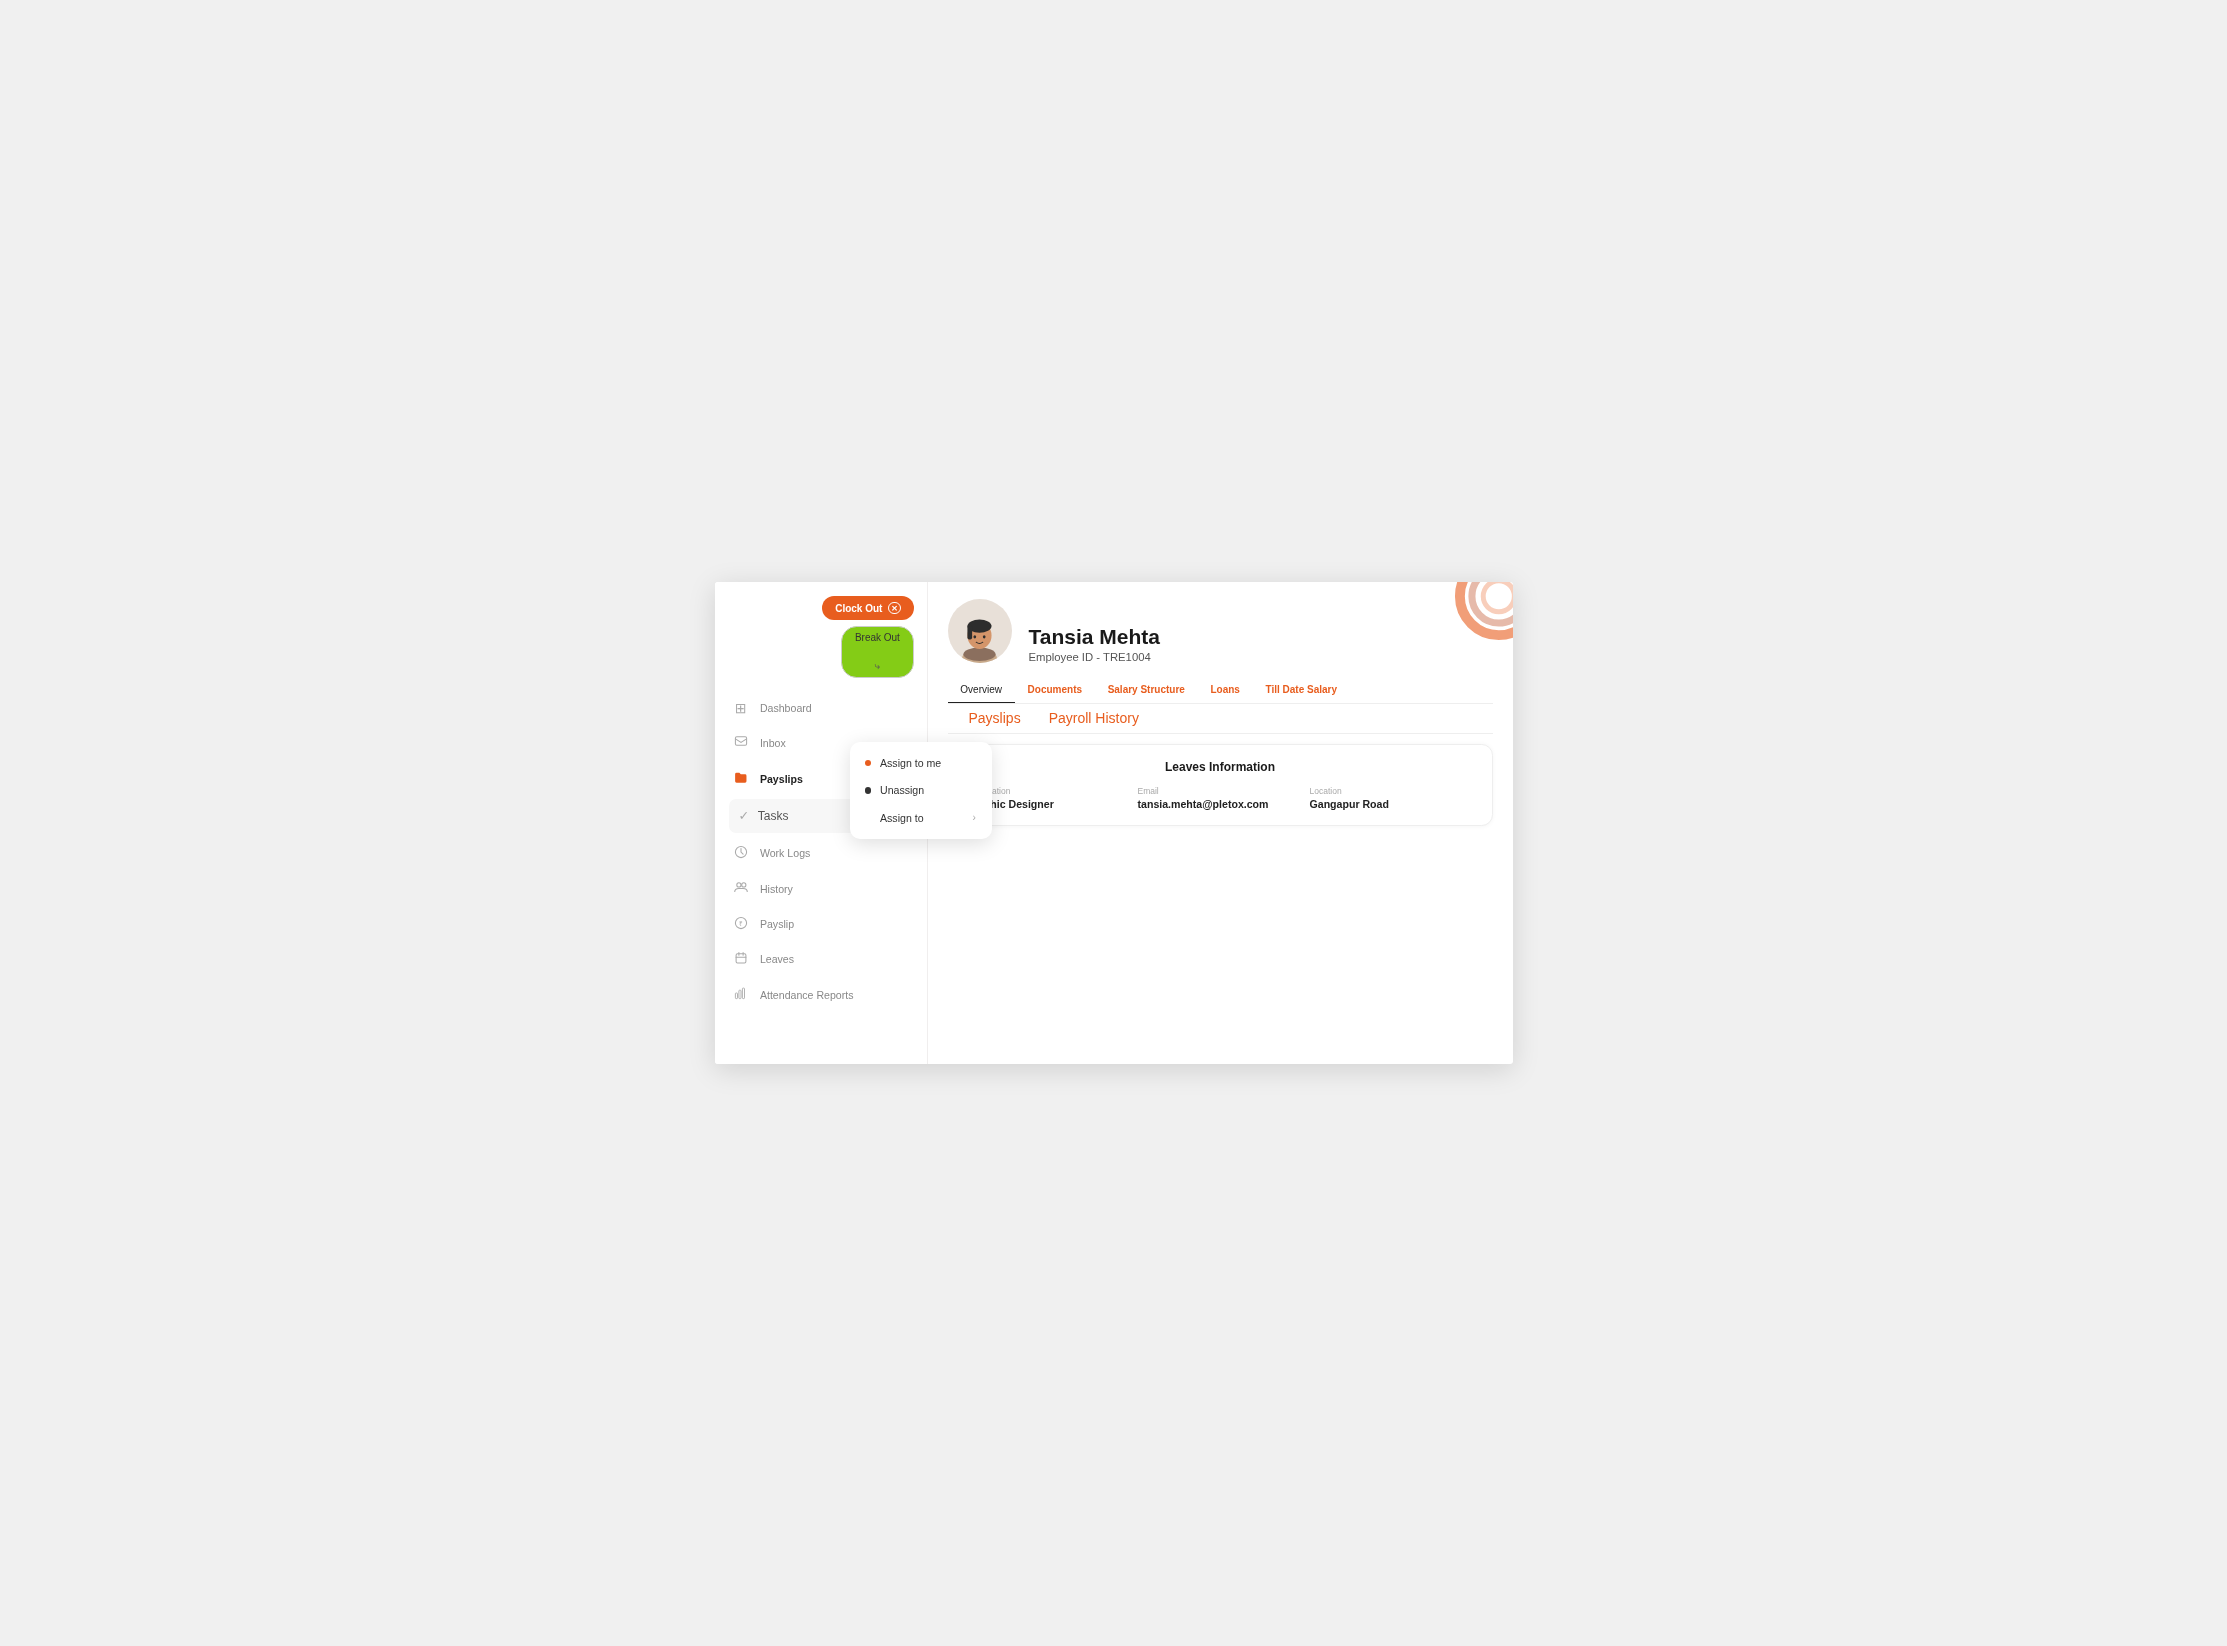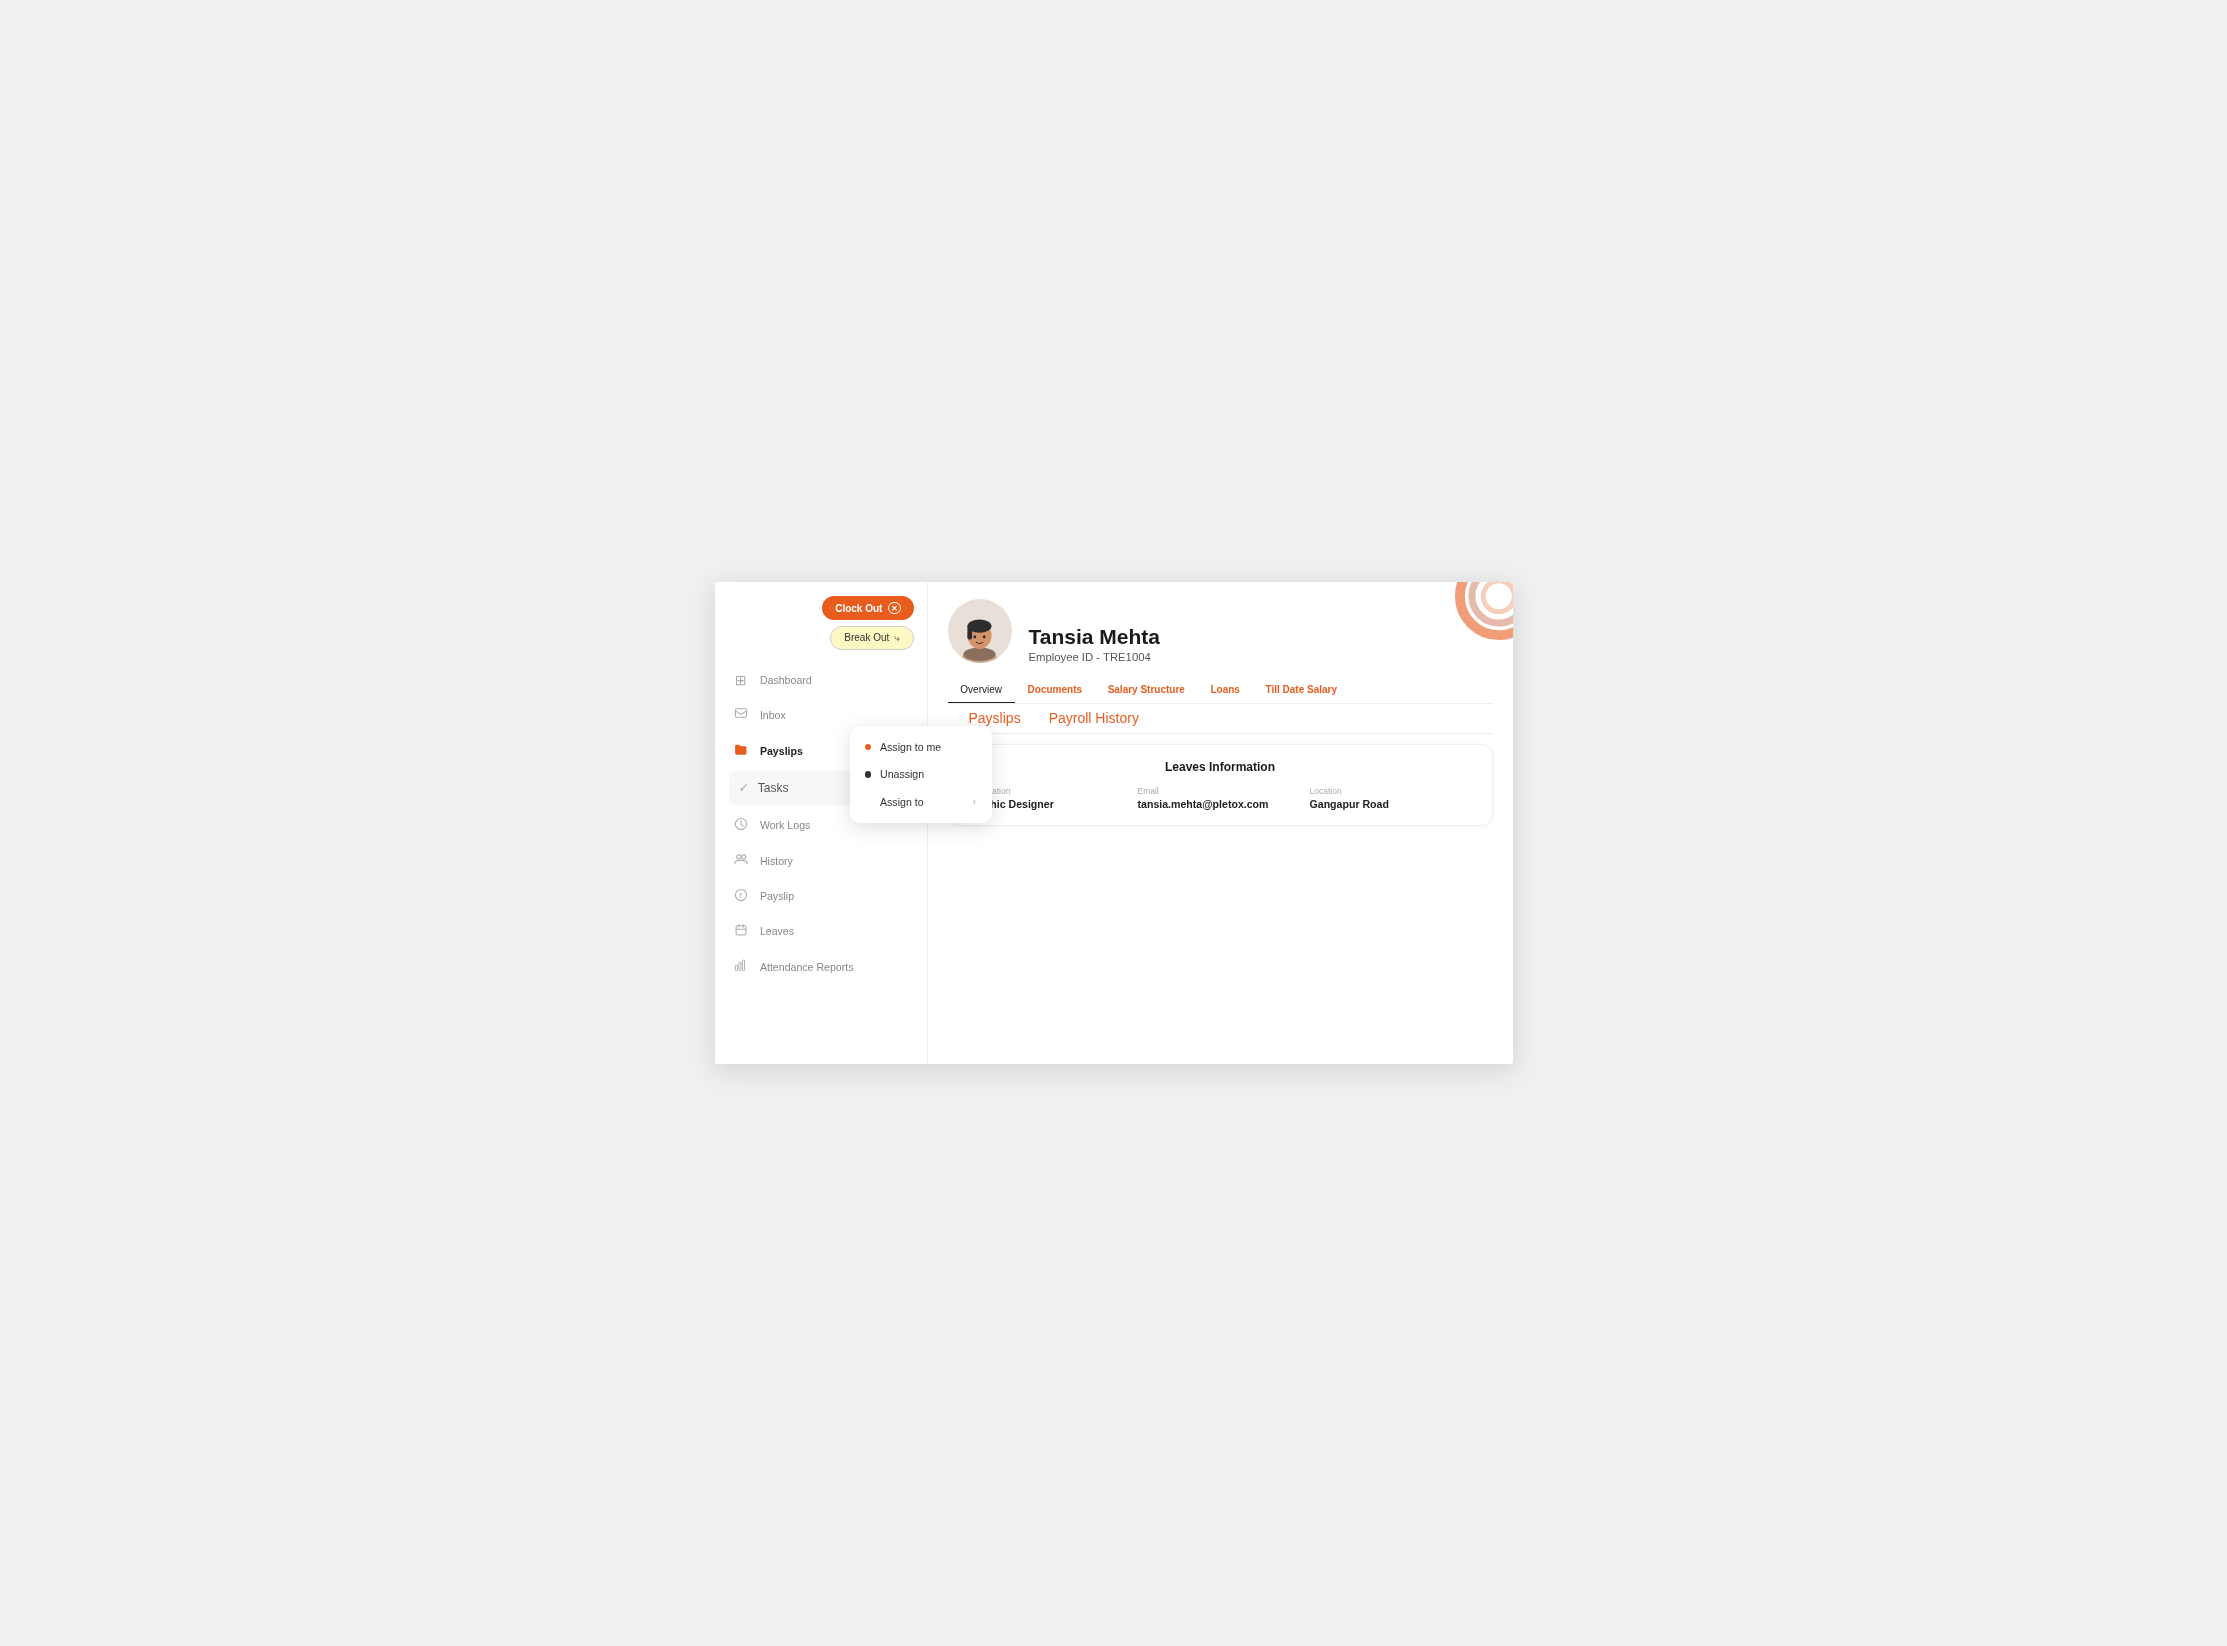--- a/index.html
+++ b/index.html
@@ -84,31 +84,32 @@
       border: 1.4px solid #fff;
       border-radius: 50%;
       display: flex;
       align-items: center;
       justify-content: center;
       font-size: 7.8px;
       font-weight: 700;
     }
 
     .btn-break-out {
-      background: #fef9c3;
+      background: #84cc16;
       color: #333;
       border: 1.1px solid #ccc;
       border-radius: 15.6px;
       padding: 5px 12.8px;
       font-size: 10px;
       font-weight: 500;
       cursor: pointer;
       display: flex;
       align-items: center;
-      gap: 5px;
+      gap: 17px;
+      flex-direction: column;
     }
     .btn-break-out .icon-arrow {
       font-size: 10px;
       color: #555;
     }
 
     .nav-list {
       list-style: none;
       padding: 0 7px;
       flex: 1;
@@ -180,21 +181,21 @@
       justify-content: center;
       color: #aaa;
       font-size: 10px;
       cursor: pointer;
     }
 
     
     .context-menu {
       position: absolute;
       left: 135px;
-      top: 144px;
+      top: 160px;
       background: #fff;
       border-radius: 10px;
       box-shadow: 0 4.3px 20px rgba(0,0,0,0.13);
       padding: 7px 0;
       min-width: 142px;
       z-index: 100;
     }
     .context-menu-item {
       display: flex;
       align-items: center;

